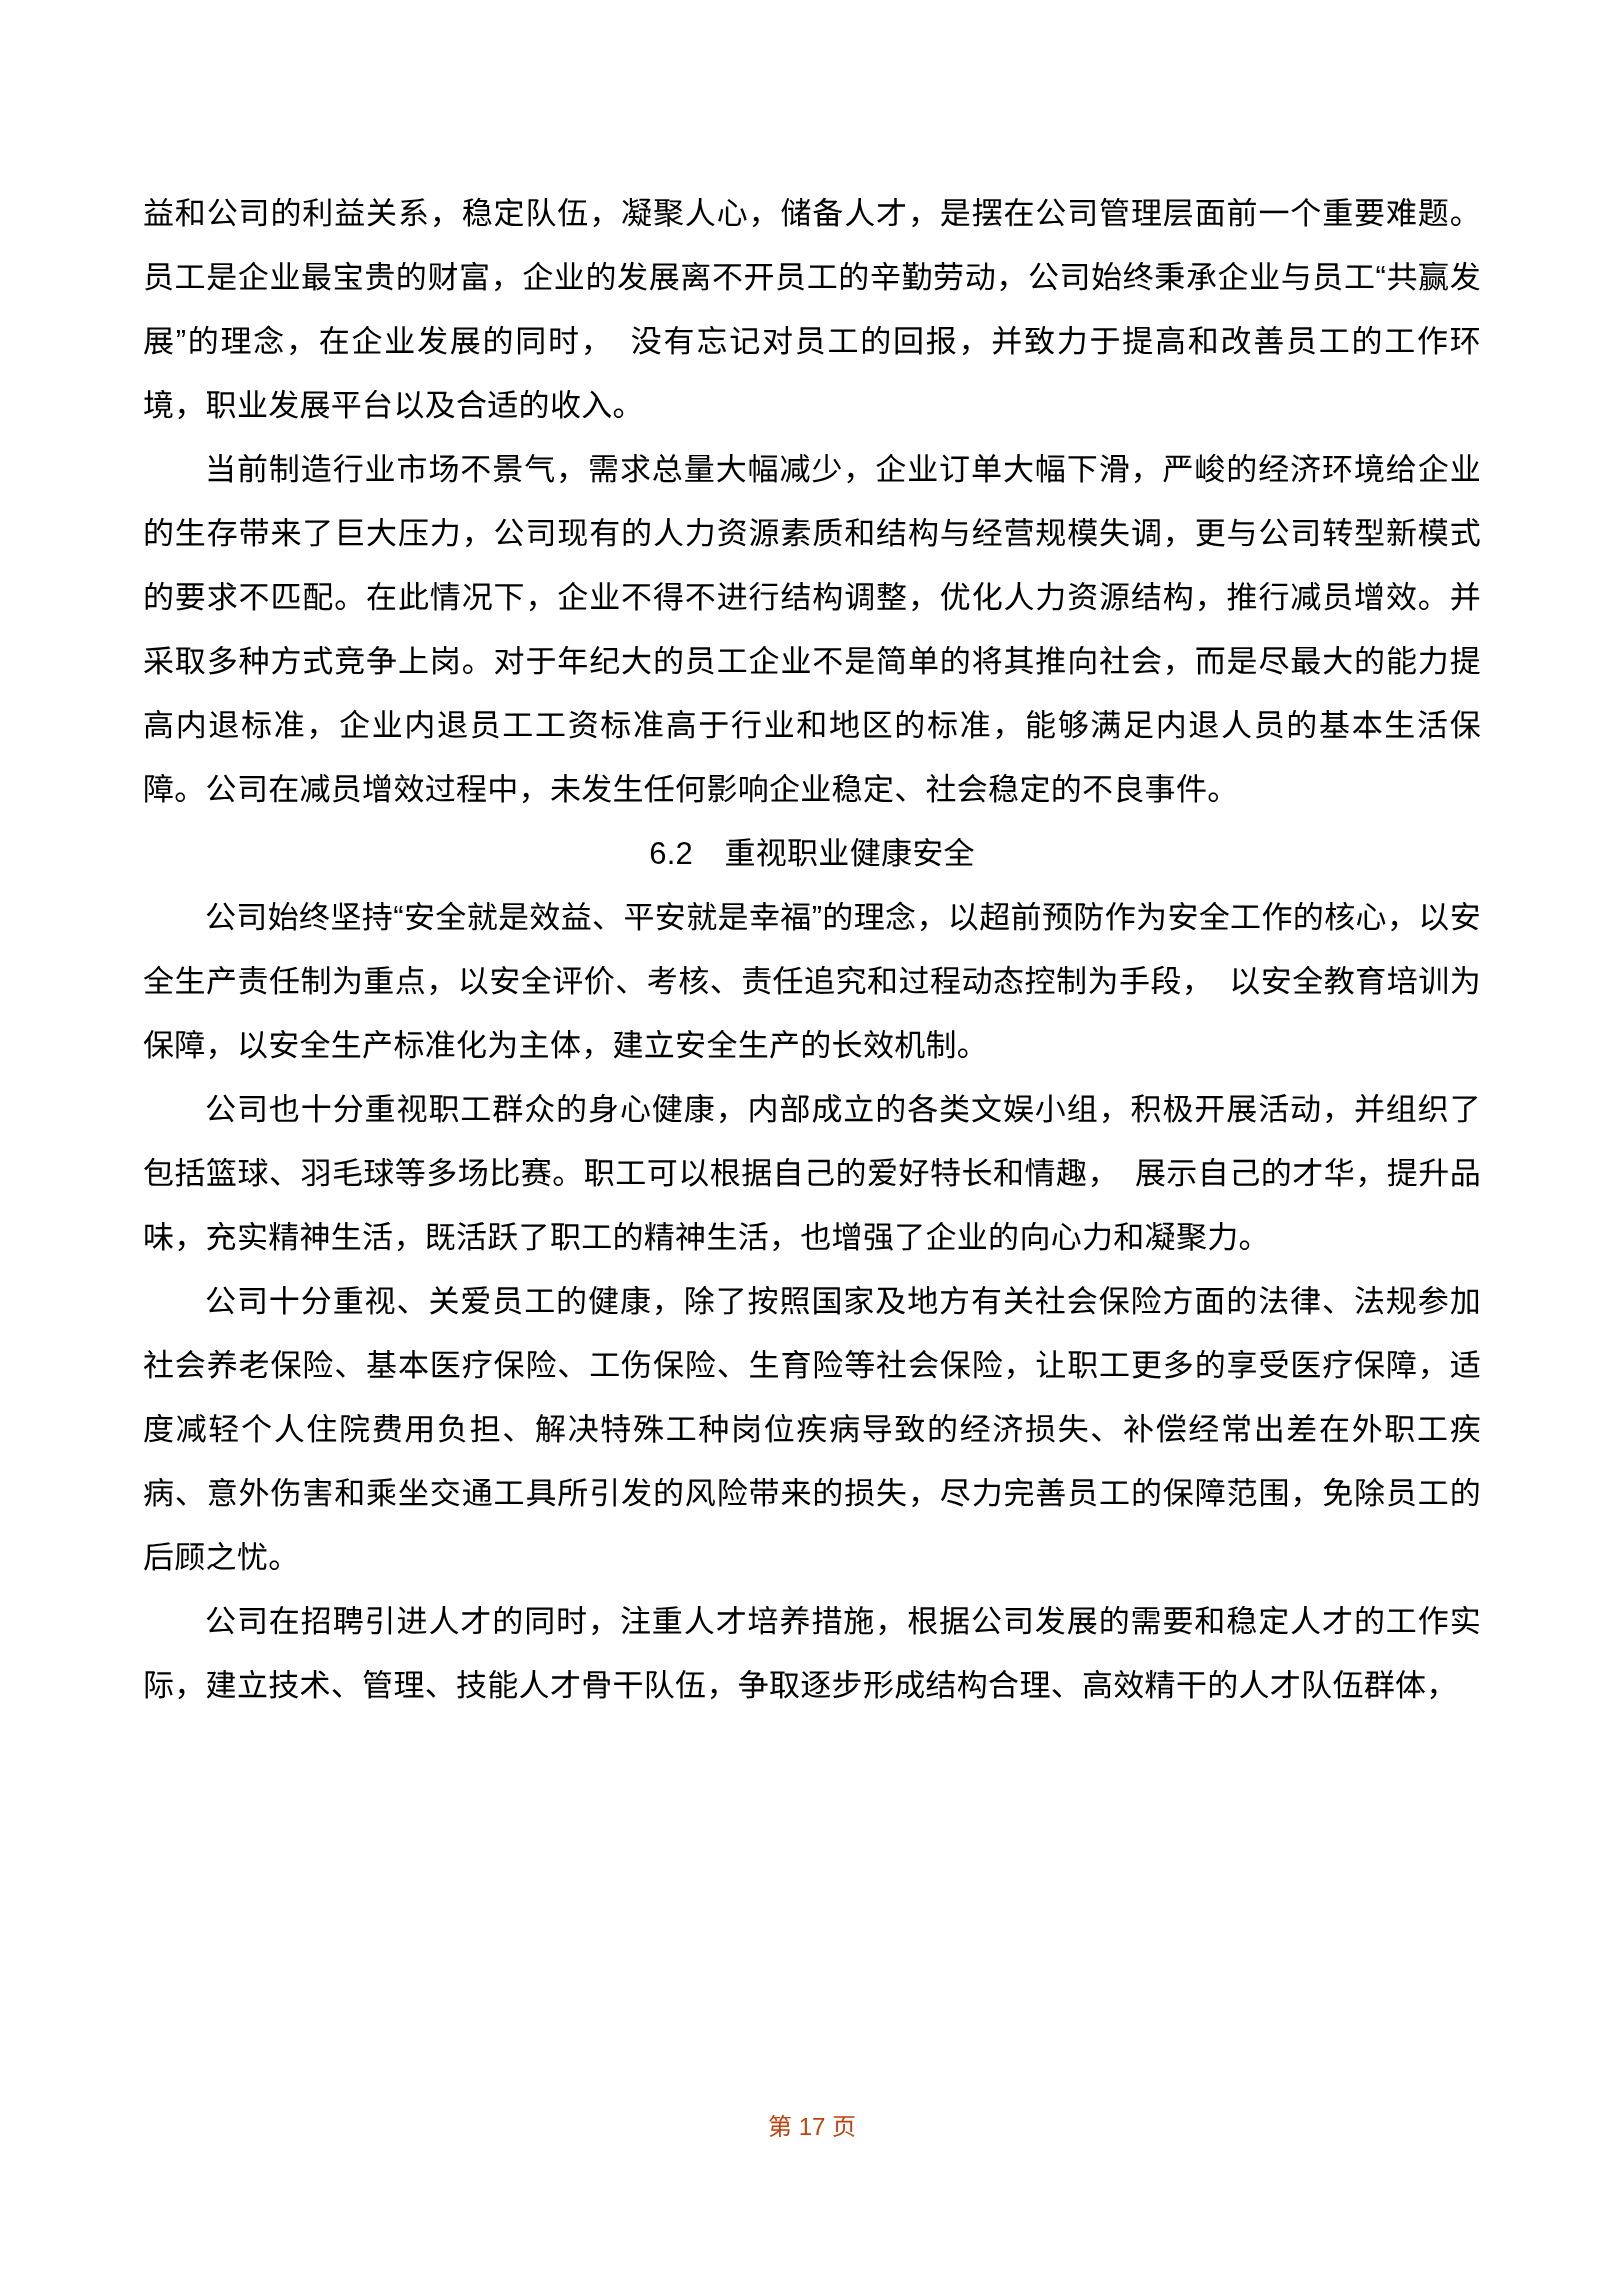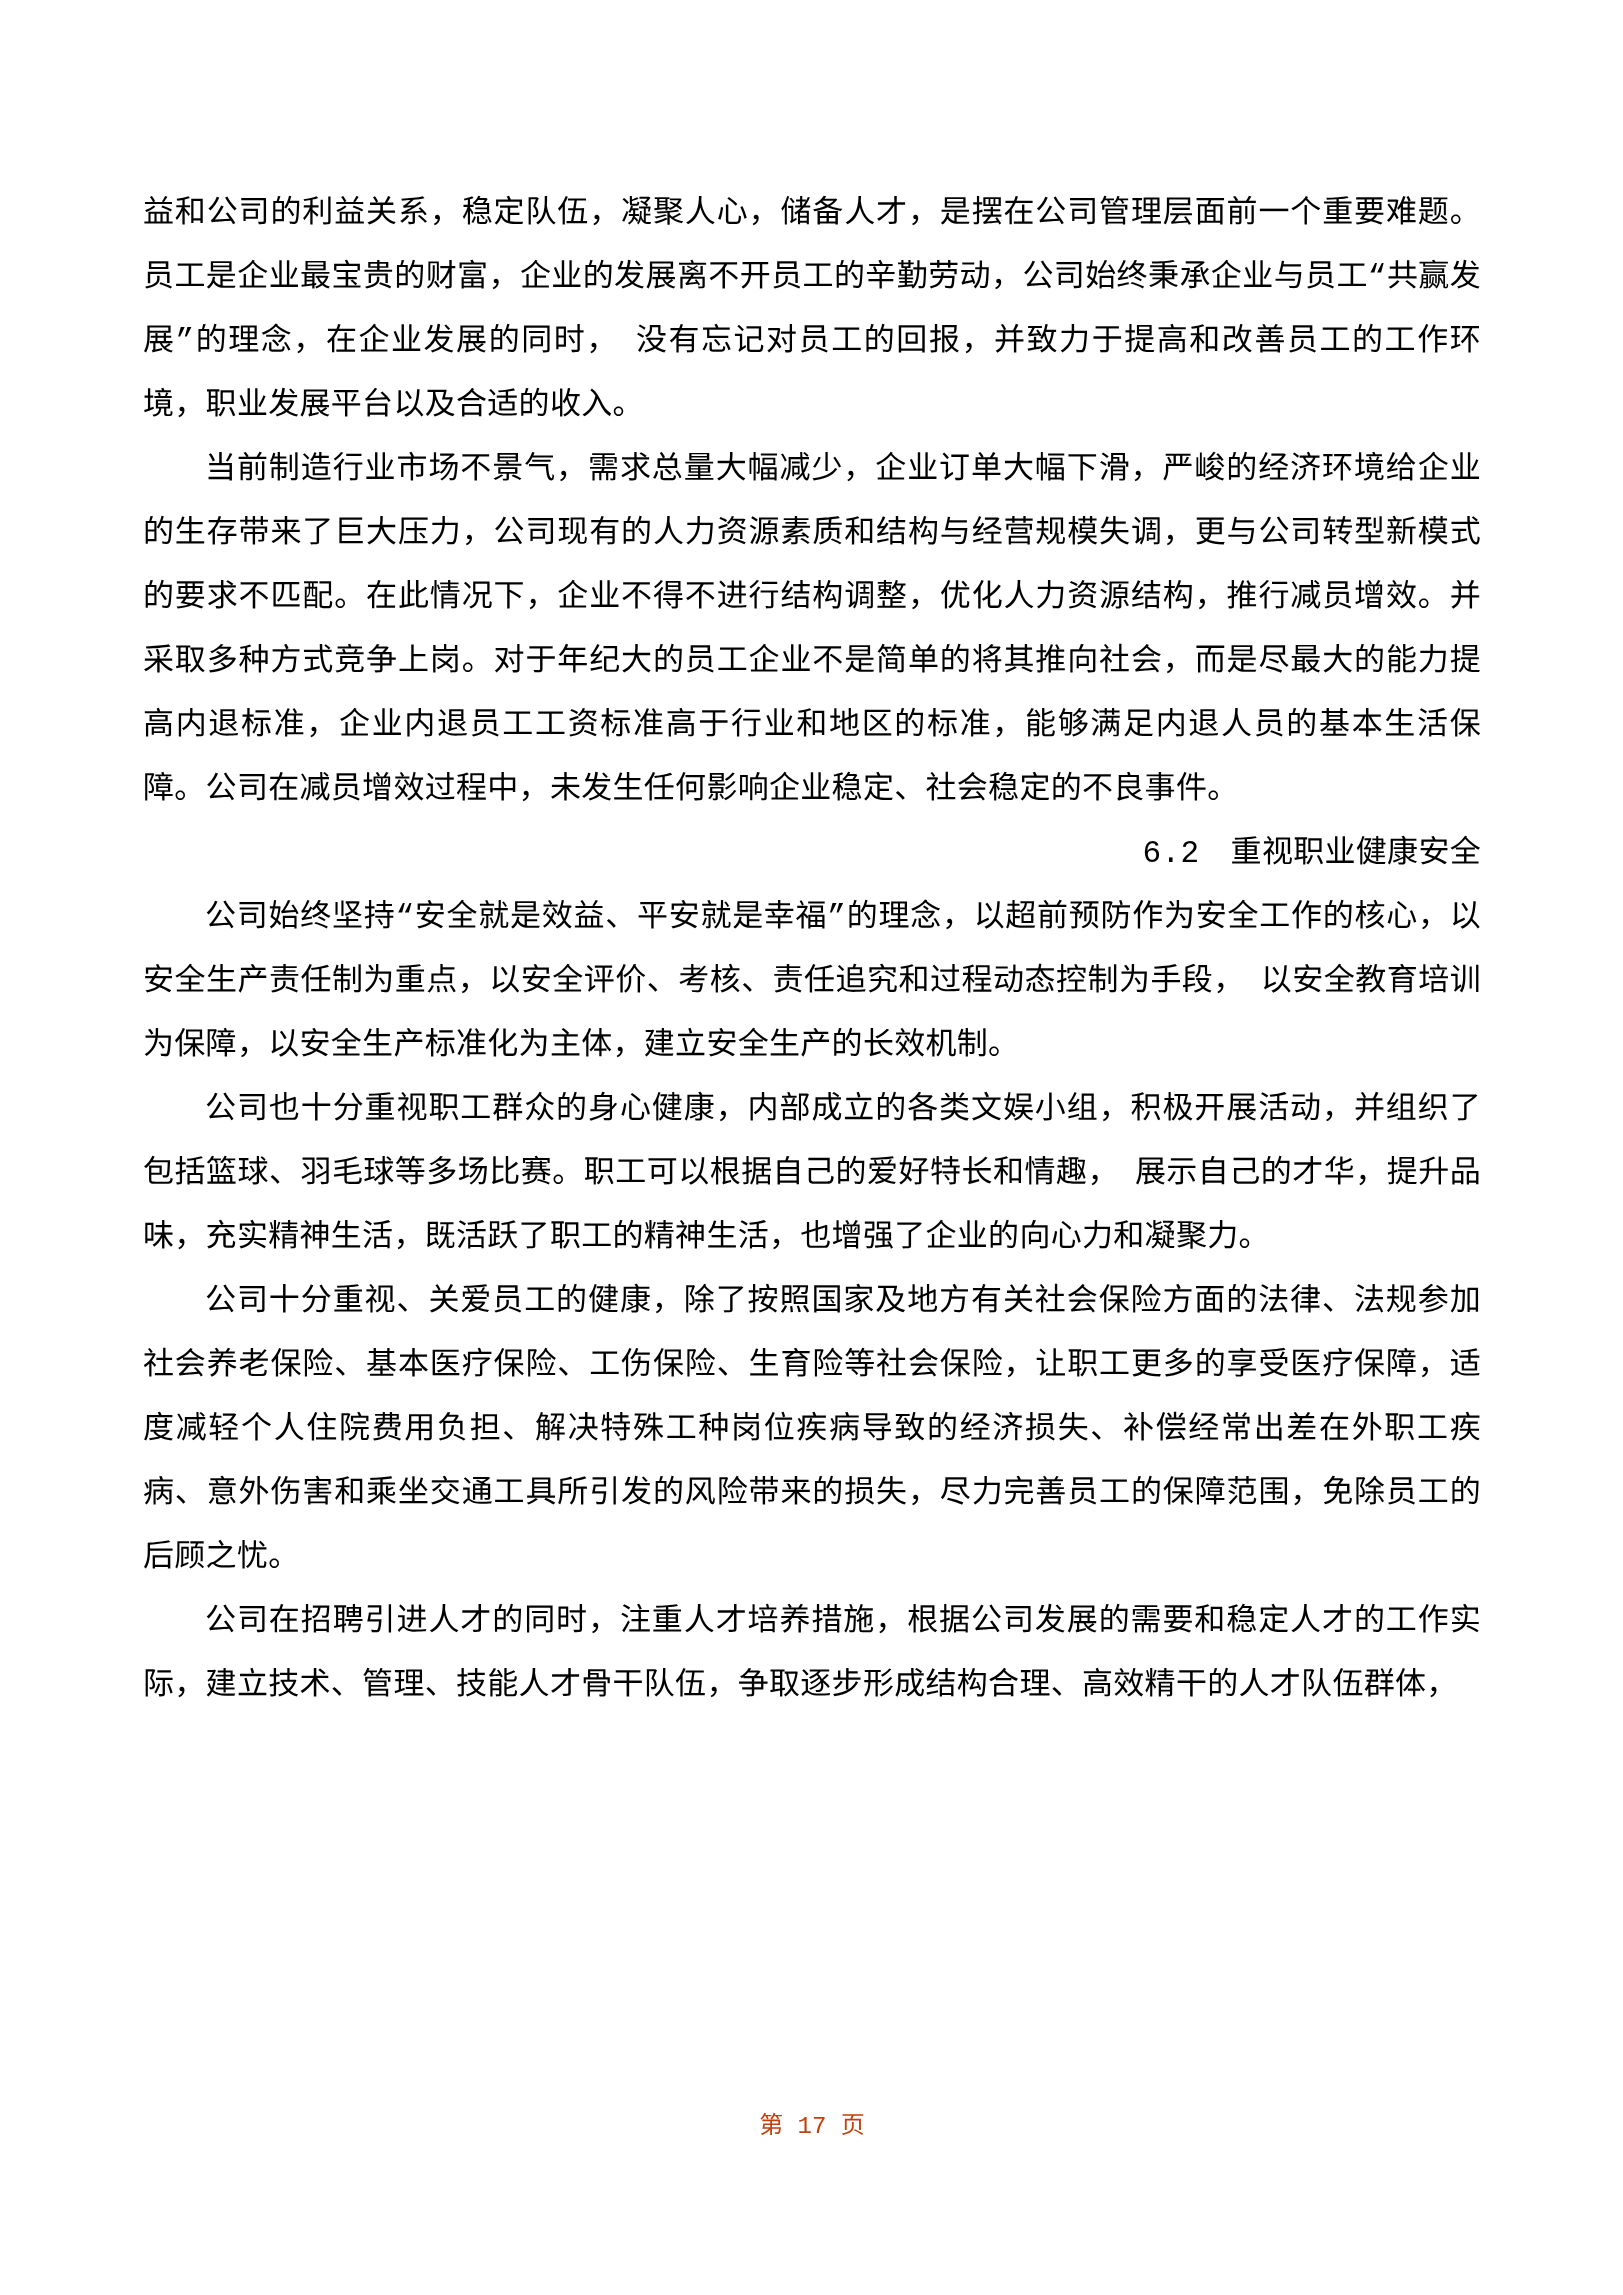--- a/index.html
+++ b/index.html
@@ -6,21 +6,21 @@
     margin: 0;
     padding: 0;
     background: #ffffff;
   }
   .page {
     position: relative;
     width: 1624px;
     height: 2295px;
     background: #ffffff;
     color: #000000;
-    font-family: Liberation Mono, monospace;
+    font-family: Liberation Sans, sans-serif;
     overflow: hidden;
   }
   .content {
     position: absolute;
     top: 182px;
     left: 143px;
     width: 1338px;
     font-size: 31px;
     line-height: 64px;
     text-align: justify;
@@ -30,21 +30,21 @@
   .content p, .content h2 {
     margin: 0;
     padding: 0;
     font-size: 31px;
     font-weight: normal;
   }
   .content p.indent {
     text-indent: 2em;
   }
   .content h2 {
-    text-align: right;
+    text-align: center;
   }
   .footer {
     position: absolute;
     top: 2110px;
     left: 0;
     width: 100%;
     text-align: center;
     font-size: 24px;
     line-height: 33px;
     color: #c2410c;

